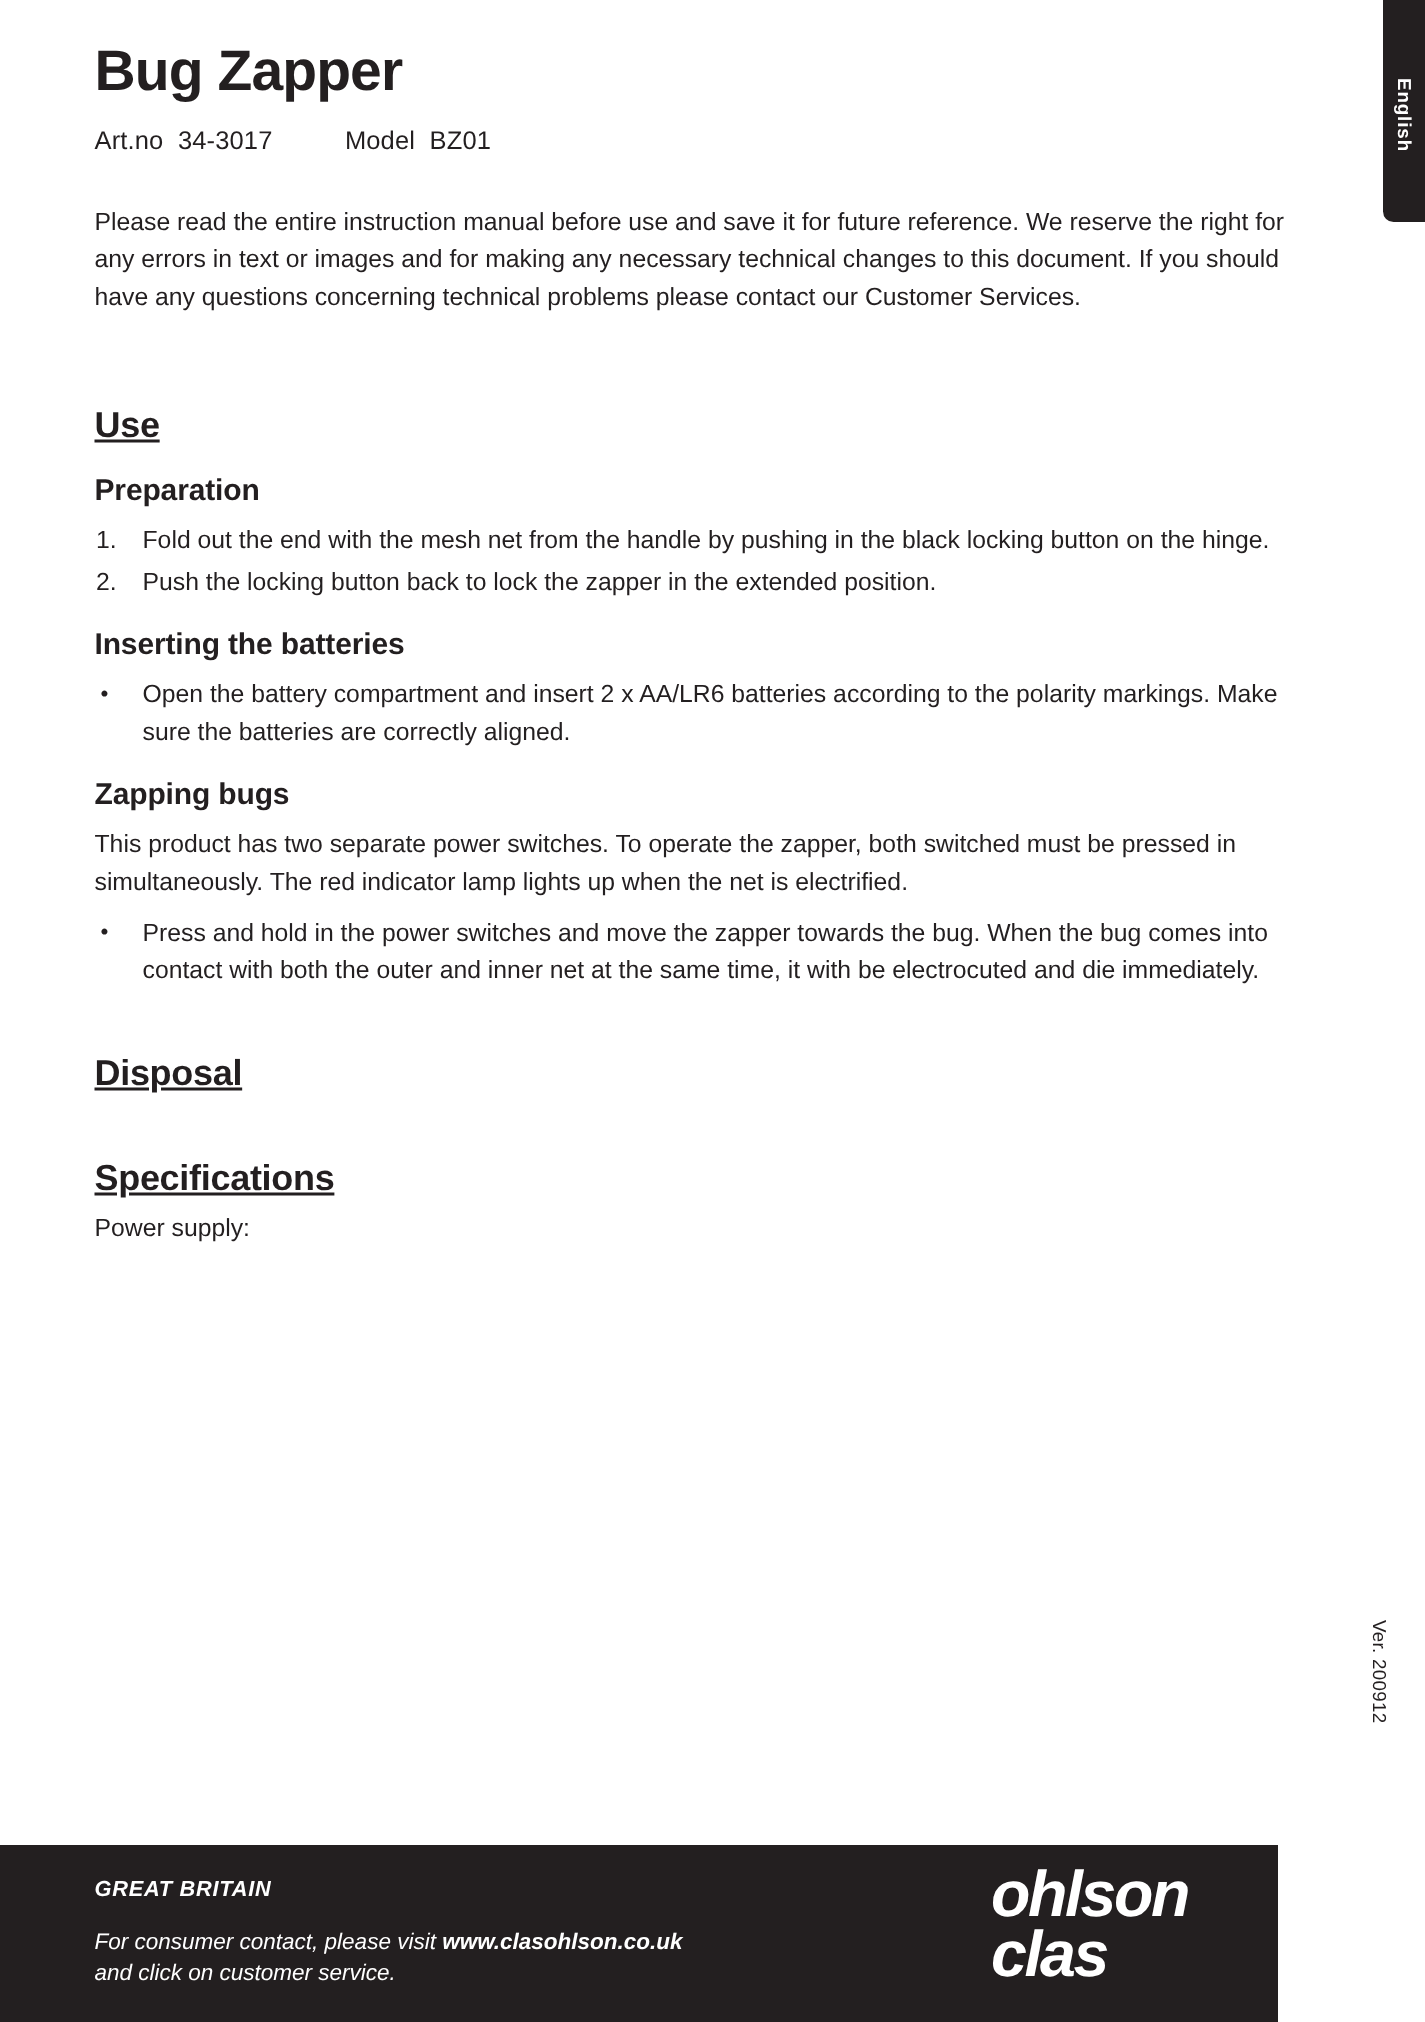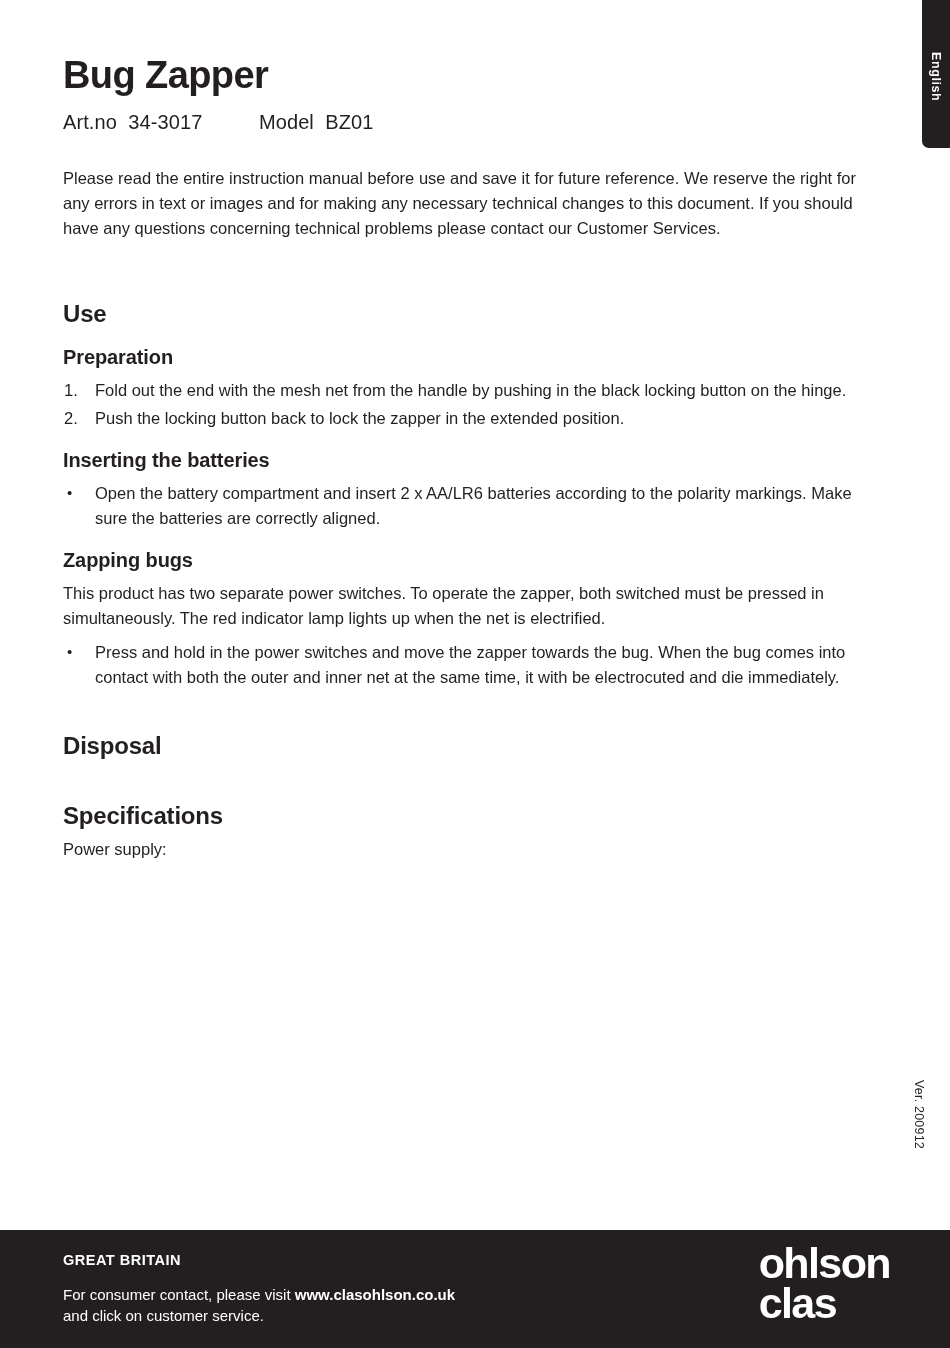--- a/index.html
+++ b/index.html
@@ -61,44 +61,45 @@
     left: 63px;
     top: 0;
     width: 824px;
   }
 
   .doc-title {
     font-size: 38px;
     font-weight: bold;
     letter-spacing: -0.6px;
     margin: 0;
-    padding-top: 55px;
+    padding-top: 28px;
     line-height: 1.1;
   }
 
   .meta-line {
-    font-size: 20px;
+    font-size: 17px;
     margin-top: 14px;
     white-space: pre;
     letter-spacing: 0.1px;
   }
 
   .intro {
     font-size: 16.5px;
     line-height: 1.52;
     margin-top: 32px;
     max-width: 820px;
   }
 
   h2.section {
     font-size: 24px;
     font-weight: bold;
     margin: 0;
     padding-top: 42px;
     letter-spacing: -0.2px;
+    text-decoration: underline;
   }
 
   h3.subsection {
     font-size: 20px;
     font-weight: bold;
     margin: 0;
     padding-top: 18px;
     letter-spacing: -0.1px;
   }
 
@@ -139,24 +140,25 @@
     display: flex;
   }
   .spec-label { width: 161px; flex: 0 0 161px; }
   .spec-value { flex: 1 1 auto; }
 
   
   .footer {
     position: absolute;
     left: 0;
     bottom: 0;
-    width: 950px;
+    width: 852px;
     height: 118px;
     background: #231f20;
     color: #ffffff;
+    font-style: italic;
   }
   .footer-left {
     position: absolute;
     left: 63px;
     top: 22px;
   }
   .footer-country {
     font-size: 14.5px;
     font-weight: bold;
     letter-spacing: 0.5px;

